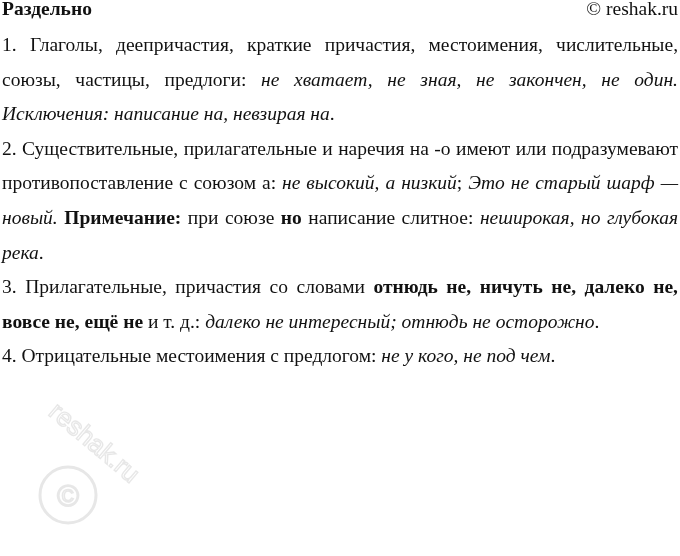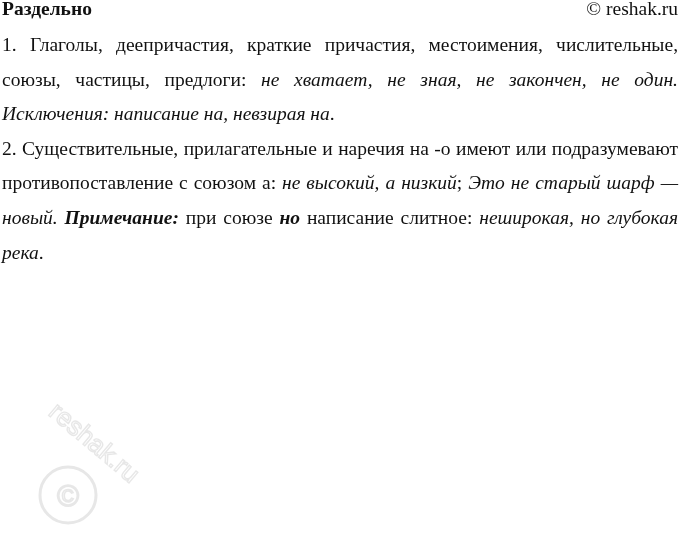--- a/index.html
+++ b/index.html
@@ -39,21 +39,21 @@
       width: 676px;
       font-size: 19.5px;
       line-height: 34.6px;
     }
     .para {
       margin: 0;
       text-align: justify;
       text-align-last: left;
     }
     .para .it { font-style: italic; margin-top: 12px; }
-    .para .b { font-weight: bold; font-style: italic; }
+    .para .b { font-weight: bold; }
     .para .bi { font-weight: normal; font-style: italic; }
     .para.p4, .para.p5 {
       text-align: justify;
     }
     .watermark {
       position: absolute;
       left: 18px;
       top: 400px;
       width: 140px;
       height: 150px;
@@ -67,21 +67,23 @@
 <div class="header">
   <span class="title">Раздельно</span>
   <span class="source">© reshak.ru</span>
 </div>
 
 <div class="doc">
   <p class="para p1"><span>1.</span>   <span>Глаголы, деепричастия, краткие причастия, местоимения, числительные, союзы, частицы, предлоги: </span> <span class="it">не хватает, не зная, не закончен, не один.</span>  <span class="bi">Исключения:</span> <span class="it">написание на, невзирая на</span><span>.</span></p>
 
   <p class="para p2"><span>2.</span> <span>Существительные, прилагательные и наречия на -о имеют или подразумевают противопоставление с союзом а: </span><span class="it">не высокий, а низкий</span><span>; </span><span class="it">Это не старый шарф — новый.</span>  <span class="b">Примечание:</span><span> при союзе </span><span class="b">но</span><span> написание слитное: </span><span class="it">неширокая, но глубокая река</span><span>.</span></p>
 
+  <p class="para p3"><span>3.</span> <span>Прилагательные, причастия со словами </span><span class="b">отнюдь не, ничуть не, далеко не, вовсе не, ещё не</span><span> и т. д.: </span><span class="it">далеко не интересный; отнюдь не осторожно</span><span>.</span></p>
 
+  <p class="para p4"><span>4.</span> <span>Отрицательные местоимения с предлогом: </span><span class="it">не у кого, не под чем</span><span>.</span></p>
 
 </div>
 
 <div class="watermark">
   <svg width="140" height="150" viewBox="0 0 140 150">
     <circle cx="50" cy="95" r="28" fill="none" stroke="#bbbbbb" stroke-width="3"></circle>
     <circle cx="50" cy="95" r="23" fill="none" stroke="#ffffff" stroke-width="1"></circle>
     <text x="50" y="106" text-anchor="middle" font-family="Liberation Sans, sans-serif" font-size="30" fill="none" stroke="#bbbbbb" stroke-width="1.5">©</text>
     <text x="20" y="40" transform="rotate(40 60 40)" font-family="Liberation Sans, sans-serif" font-size="26" fill="none" stroke="#bbbbbb" stroke-width="1.4">reshak.ru</text>
   </svg>

